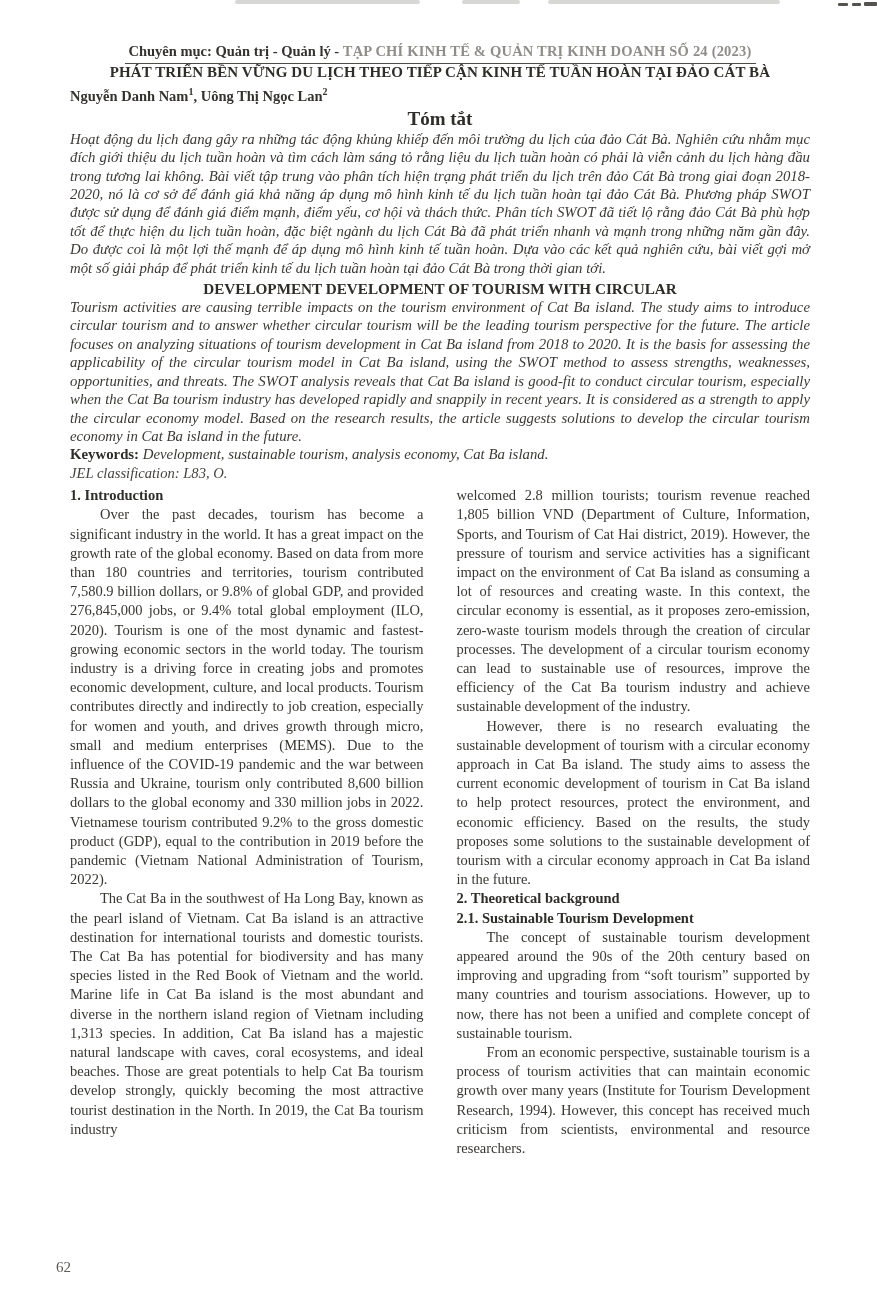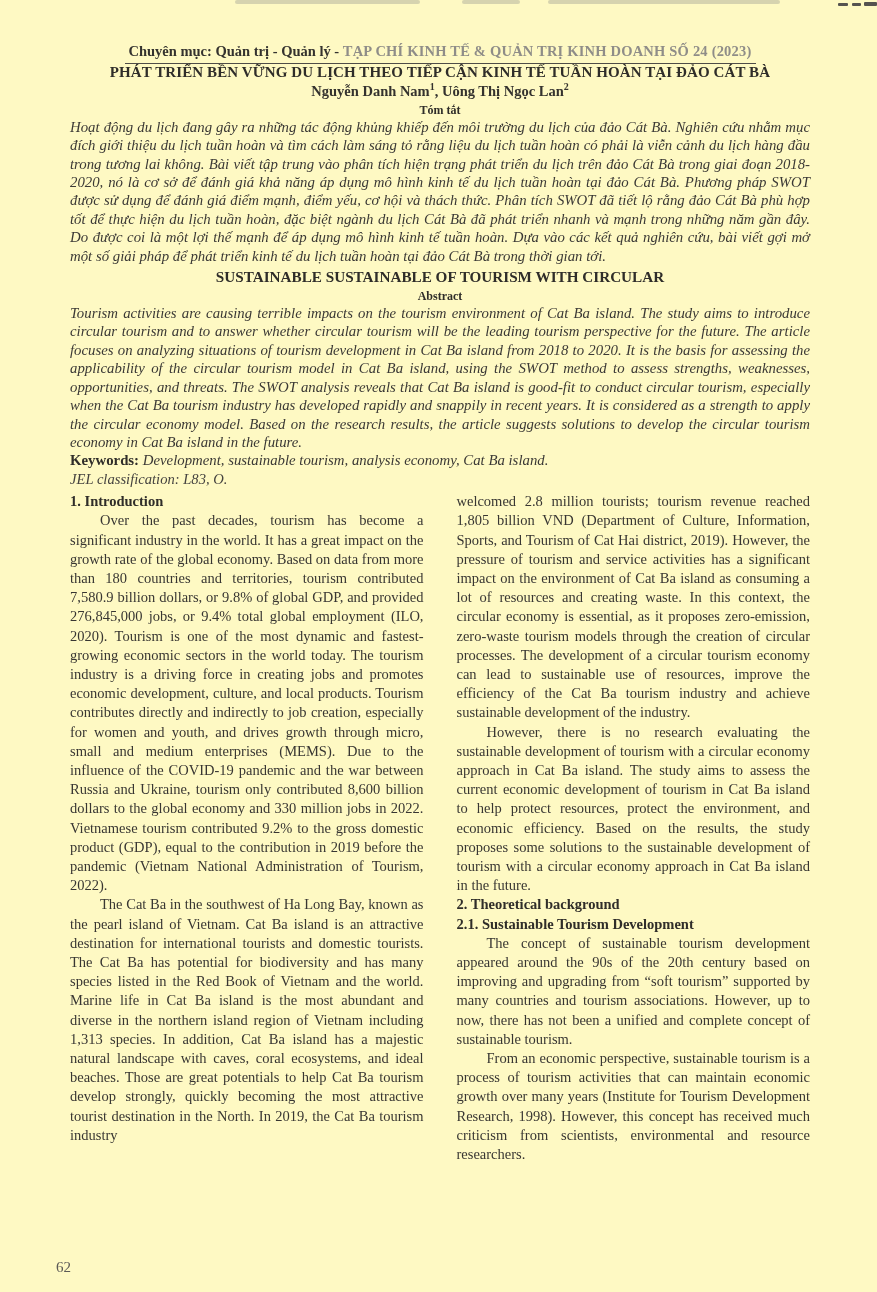--- a/index.html
+++ b/index.html
@@ -1,20 +1,20 @@
 <!DOCTYPE html>
 <html><head>
 <meta charset="utf-8">
 <style>
   html,body{margin:0;padding:0;background:#e9e9e7;}
   #page{
     position:relative;
     width:877px;height:1292px;
     margin:0 auto;
-    background:#fef9c3;
+    background:#ffffff;
     overflow:hidden;
     font-family:"Liberation Serif","DejaVu Serif",serif;
     color:#383632;
     -webkit-font-smoothing:antialiased;
   }
   #content{
     position:absolute;
     left:70px;top:0;
     width:740px;
   }
@@ -37,31 +37,32 @@
   .header-journal{color:#8f8d88;font-weight:bold;letter-spacing:.2px;}
   
   .title-vi{
     text-align:center;
     font-weight:bold;
     font-size:15px;
     letter-spacing:.1px;
     color:#2f2d29;
   }
   .authors{
-    text-align:center;
+    margin-top:5px;
+    text-align:left;
     font-weight:bold;
     font-size:14.5px;
     color:#34322e;
   }
   .authors sup{font-size:10px;}
   .abstract-heading{
     margin-top:3px;
     text-align:center;
     font-weight:bold;
-    font-size:12px;
+    font-size:19px;
     color:#2f2d29;
   }
   
   .abstract-body{
     font-style:italic;
     font-size:14.8px;
     line-height:18.4px;
     text-align:justify;
     color:#3b3935;
   }
@@ -120,43 +121,42 @@
     <div class="title-vi">PHÁT TRIỂN BỀN VỮNG DU LỊCH THEO TIẾP CẬN KINH TẾ TUẦN HOÀN TẠI ĐẢO CÁT BÀ</div>
 
     <div class="authors">
       <span>Nguyễn Danh Nam</span><sup>1</sup><span>, </span><span>Uông Thị Ngọc Lan</span><sup>2</sup>
     </div>
 
     <div class="abstract-heading">Tóm tắt</div>
     <div class="abstract-body">Hoạt động du lịch đang gây ra những tác động khủng khiếp đến môi trường du lịch của đảo Cát Bà. Nghiên cứu nhằm mục đích giới thiệu du lịch tuần hoàn và tìm cách làm sáng tỏ rằng liệu du lịch tuần hoàn có phải là viễn cảnh du lịch hàng đầu trong tương lai không. Bài viết tập trung vào phân tích hiện trạng phát triển du lịch trên đảo Cát Bà trong giai đoạn 2018-2020, nó là cơ sở để đánh giá khả năng áp dụng mô hình kinh tế du lịch tuần hoàn tại đảo Cát Bà. Phương pháp SWOT được sử dụng để đánh giá điểm mạnh, điểm yếu, cơ hội và thách thức. Phân tích SWOT đã tiết lộ rằng đảo Cát Bà phù hợp tốt để thực hiện du lịch tuần hoàn, đặc biệt ngành du lịch Cát Bà đã phát triển nhanh và mạnh trong những năm gần đây. Do được coi là một lợi thế mạnh để áp dụng mô hình kinh tế tuần hoàn. Dựa vào các kết quả nghiên cứu, bài viết gợi mở một số giải pháp để phát triển kinh tế du lịch tuần hoàn tại đảo Cát Bà trong thời gian tới.</div>
 
     <div class="title-en">
-      <div>SUSTAINABLE SUSTAINABLE OF TOURISM WITH CIRCULAR</div>
+      <div>DEVELOPMENT DEVELOPMENT OF TOURISM WITH CIRCULAR</div>
     </div>
 
-    <div class="abstract-heading">Abstract</div>
     <div class="abstract-body">Tourism activities are causing terrible impacts on the tourism environment of Cat Ba island. The study aims to introduce circular tourism and to answer whether circular tourism will be the leading tourism perspective for the future. The article focuses on analyzing situations of tourism development in Cat Ba island from 2018 to 2020. It is the basis for assessing the applicability of the circular tourism model in Cat Ba island, using the SWOT method to assess strengths, weaknesses, opportunities, and threats. The SWOT analysis reveals that Cat Ba island is good-fit to conduct circular tourism, especially when the Cat Ba tourism industry has developed rapidly and snappily in recent years. It is considered as a strength to apply the circular economy model. Based on the research results, the article suggests solutions to develop the circular tourism economy in Cat Ba island in the future.</div>
     <div class="kw-line">
       <span class="kw-label">Keywords:</span><span class="kw-text"> Development, sustainable tourism, analysis economy, Cat Ba island.</span>
     </div>
     <div class="jel-line">JEL classification: L83, O.</div>
 
     <div class="columns">
       <div class="col">
         <p class="sec-heading">1. Introduction</p>
         <p>Over the past decades, tourism has become a significant industry in the world. It has a great impact on the growth rate of the global economy. Based on data from more than 180 countries and territories, tourism contributed 7,580.9 billion dollars, or 9.8% of global GDP, and provided 276,845,000 jobs, or 9.4% total global employment (ILO, 2020). Tourism is one of the most dynamic and fastest-growing economic sectors in the world today. The tourism industry is a driving force in creating jobs and promotes economic development, culture, and local products. Tourism contributes directly and indirectly to job creation, especially for women and youth, and drives growth through micro, small and medium enterprises (MEMS). Due to the influence of the COVID-19 pandemic and the war between Russia and Ukraine, tourism only contributed 8,600 billion dollars to the global economy and 330 million jobs in 2022. Vietnamese tourism contributed 9.2% to the gross domestic product (GDP), equal to the contribution in 2019 before the pandemic (Vietnam National Administration of Tourism, 2022).</p>
         <p>The Cat Ba in the southwest of Ha Long Bay, known as the pearl island of Vietnam. Cat Ba island is an attractive destination for international tourists and domestic tourists. The Cat Ba has potential for biodiversity and has many species listed in the Red Book of Vietnam and the world. Marine life in Cat Ba island is the most abundant and diverse in the northern island region of Vietnam including 1,313 species. In addition, Cat Ba island has a majestic natural landscape with caves, coral ecosystems, and ideal beaches. Those are great potentials to help Cat Ba tourism develop strongly, quickly becoming the most attractive tourist destination in the North. In 2019, the Cat Ba tourism industry</p>
       </div>
       <div class="col">
         <p class="no-indent">welcomed 2.8 million tourists; tourism revenue reached 1,805 billion VND (Department of Culture, Information, Sports, and Tourism of Cat Hai district, 2019). However, the pressure of tourism and service activities has a significant impact on the environment of Cat Ba island as consuming a lot of resources and creating waste. In this context, the circular economy is essential, as it proposes zero-emission, zero-waste tourism models through the creation of circular processes. The development of a circular tourism economy can lead to sustainable use of resources, improve the efficiency of the Cat Ba tourism industry and achieve sustainable development of the industry.</p>
         <p>However, there is no research evaluating the sustainable development of tourism with a circular economy approach in Cat Ba island. The study aims to assess the current economic development of tourism in Cat Ba island to help protect resources, protect the environment, and economic efficiency. Based on the results, the study proposes some solutions to the sustainable development of tourism with a circular economy approach in Cat Ba island in the future.</p>
         <p class="sec-heading">2. Theoretical background</p>
         <p class="sec-subheading">2.1. Sustainable Tourism Development</p>
         <p>The concept of sustainable tourism development appeared around the 90s of the 20th century based on improving and upgrading from “soft tourism” supported by many countries and tourism associations. However, up to now, there has not been a unified and complete concept of sustainable tourism.</p>
-        <p>From an economic perspective, sustainable tourism is a process of tourism activities that can maintain economic growth over many years (Institute for Tourism Development Research, 1998). However, this concept has received much criticism from scientists, environmental and resource researchers.</p>
+        <p>From an economic perspective, sustainable tourism is a process of tourism activities that can maintain economic growth over many years (Institute for Tourism Development Research, 1994). However, this concept has received much criticism from scientists, environmental and resource researchers.</p>
       </div>
     </div>
 
   </div>
 
   <div class="page-number">62</div>
 
 </div>
 
 </body></html>

